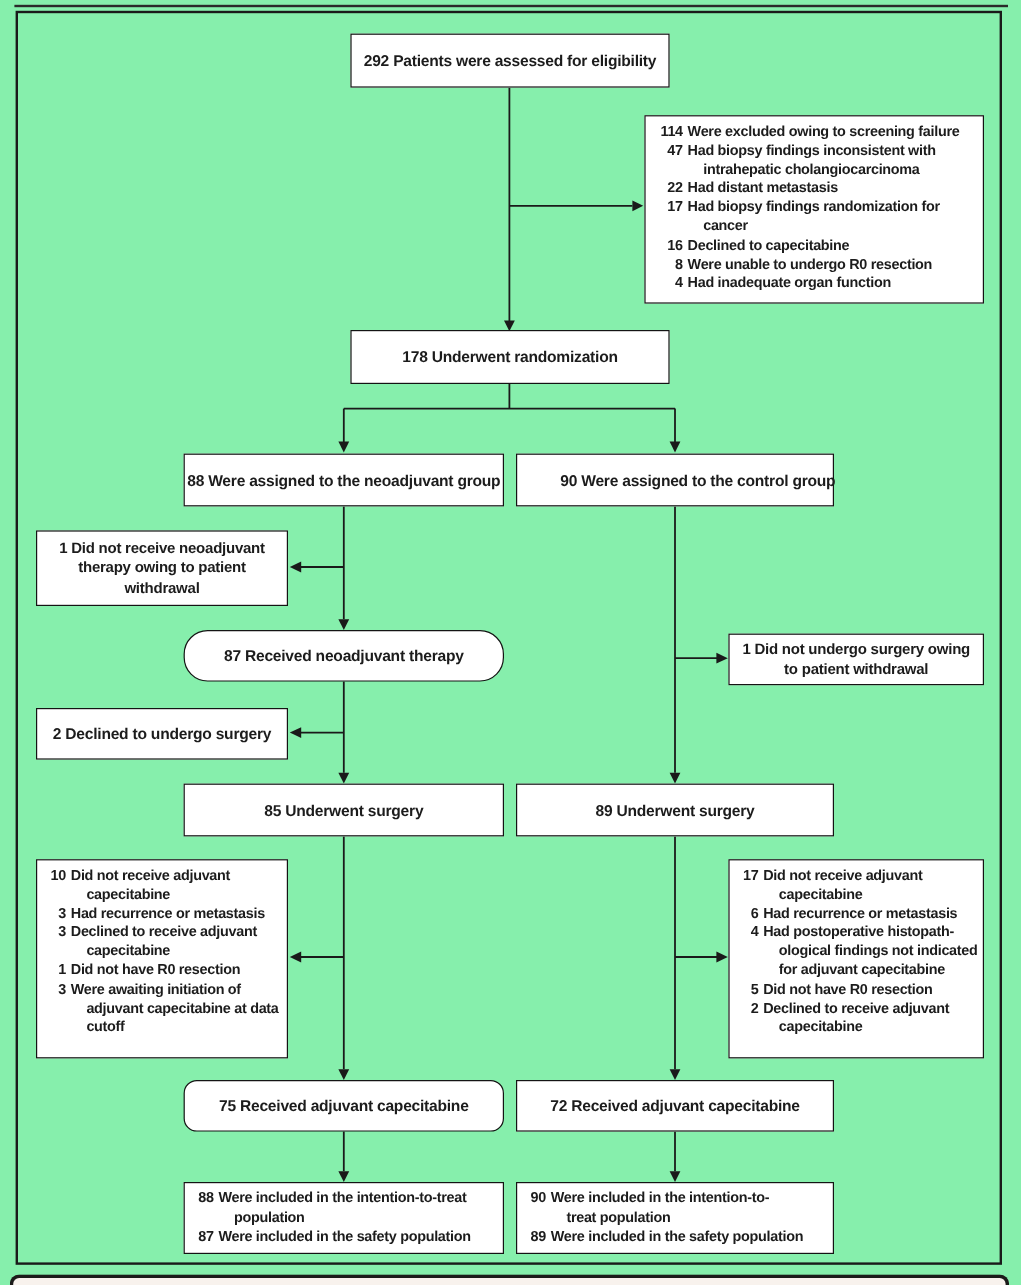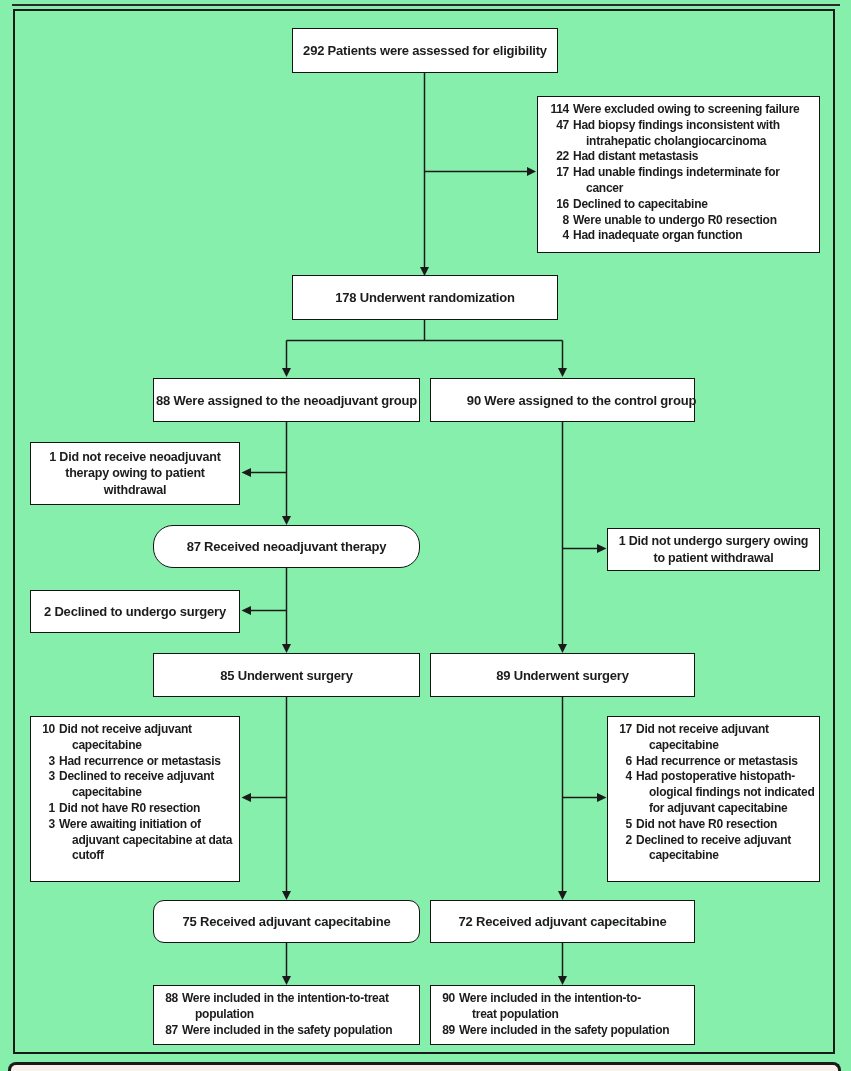--- a/index.html
+++ b/index.html
@@ -97,21 +97,21 @@
         <span class="num">47</span>
         <span class="txt">Had biopsy findings inconsistent with
 intrahepatic cholangiocarcinoma</span>
       </div>
       <div class="row">
         <span class="num">22</span>
         <span class="txt">Had distant metastasis</span>
       </div>
       <div class="row">
         <span class="num">17</span>
-        <span class="txt">Had unable findings indeterminate for
+        <span class="txt">Had biopsy findings randomization for
 cancer</span>
       </div>
       <div class="row">
         <span class="num">16</span>
         <span class="txt">Declined to capecitabine</span>
       </div>
       <div class="row">
         <span class="num">8</span>
         <span class="txt">Were unable to undergo R0 resection</span>
       </div>

